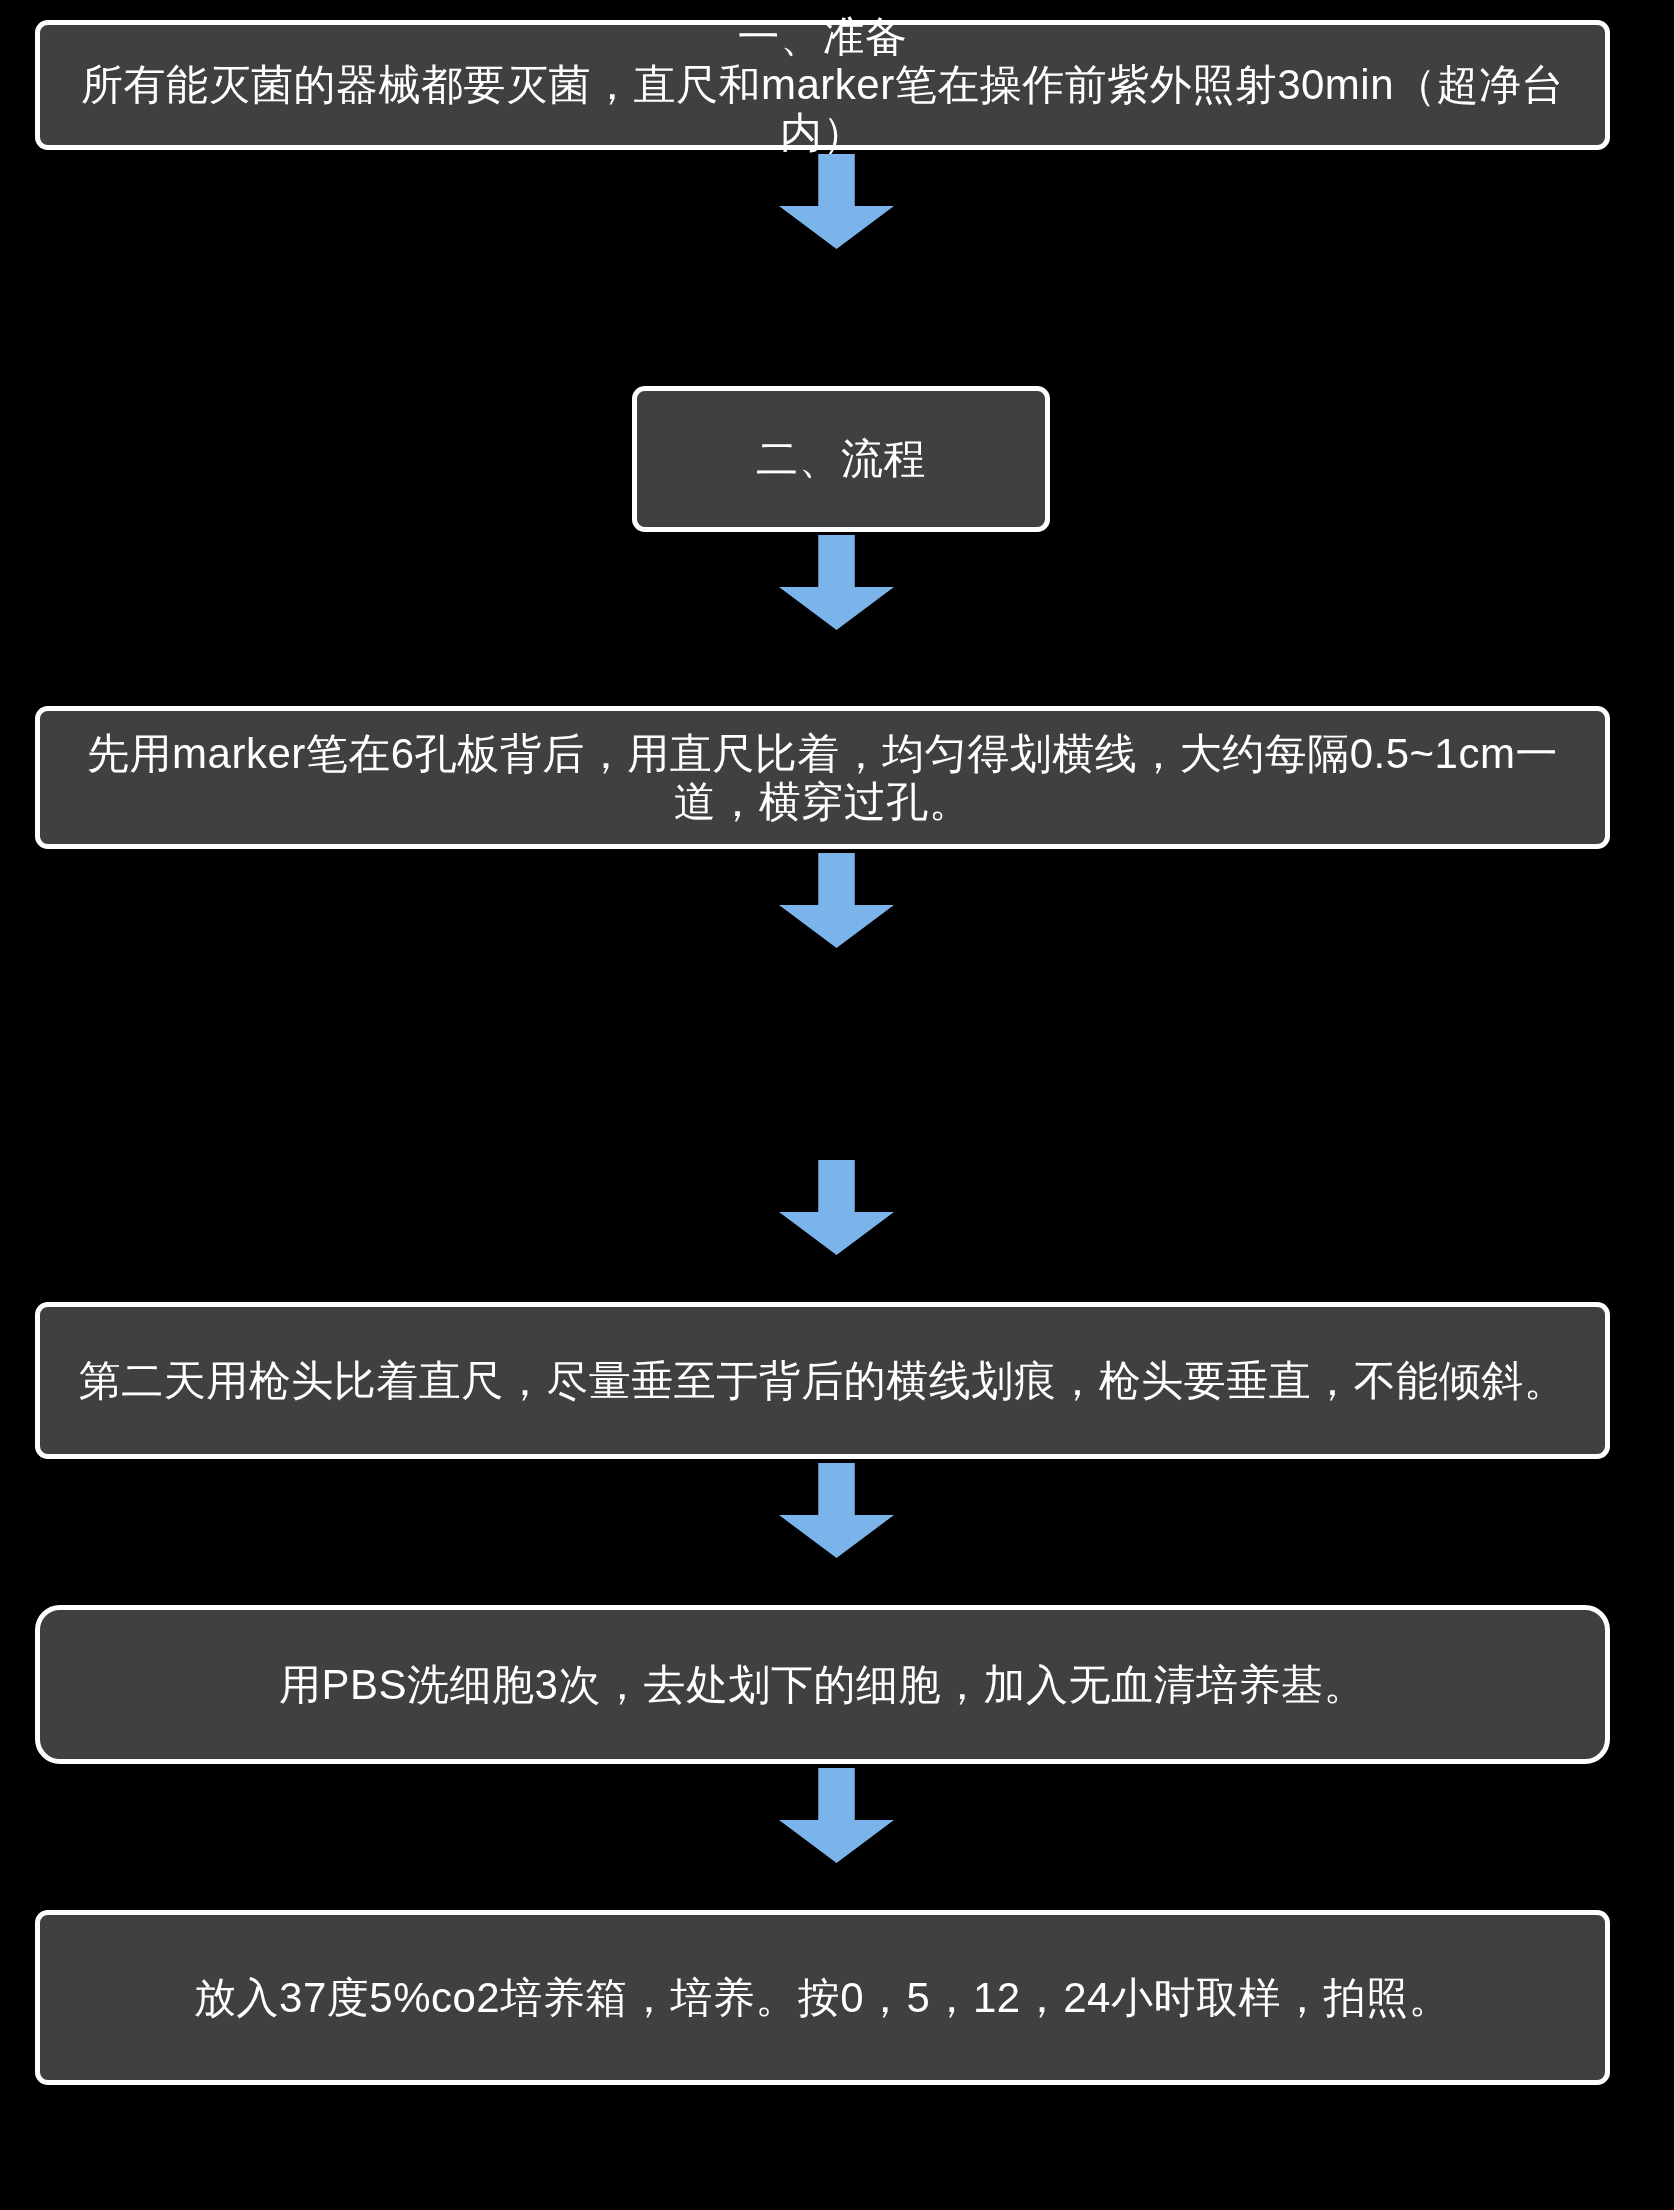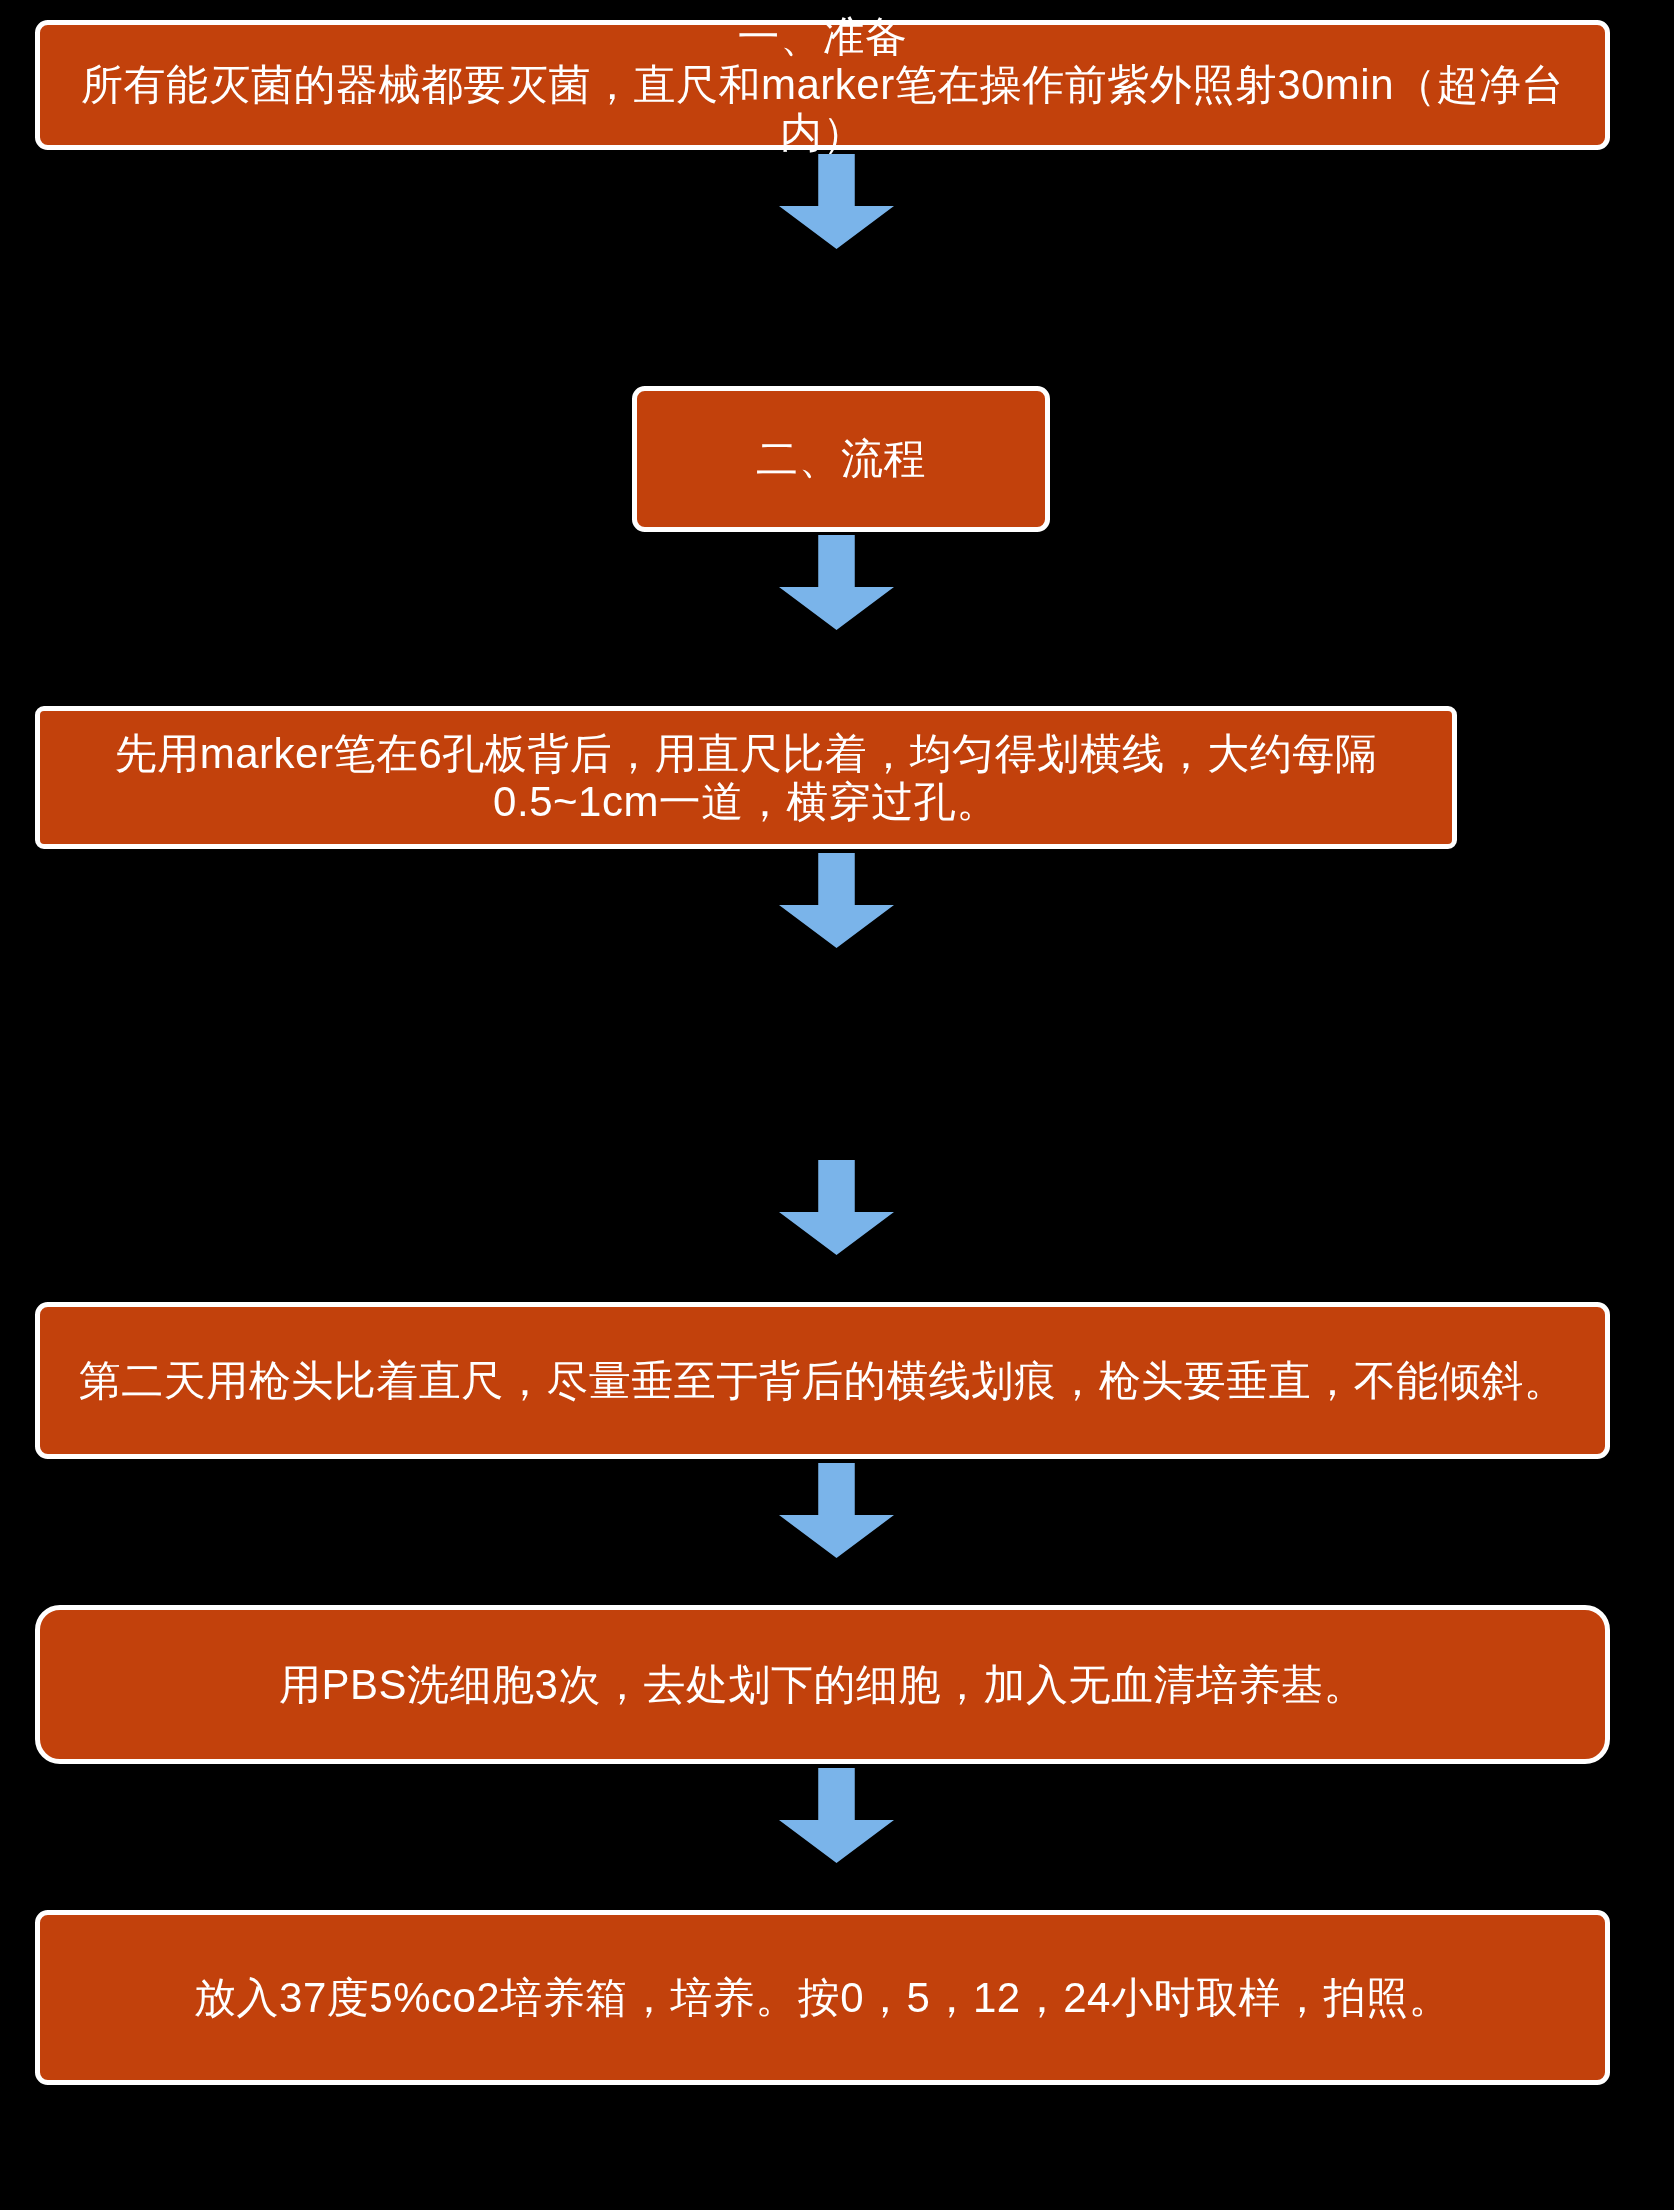--- a/index.html
+++ b/index.html
@@ -19,21 +19,21 @@
     position: relative;
     width: 1675px;
     height: 2210px;
     background: #000000;
   }
 
   
   .node {
     position: absolute;
     box-sizing: border-box;
-    background: #c2410c;
+    background: #404040;
     border: 5.5px solid #ffffff;
     border-radius: 12.8px;
     color: #ffffff;
     display: flex;
     align-items: center;
     justify-content: center;
     text-align: center;
     font-size: 42px;
     line-height: 48px;
     font-weight: 400;
@@ -44,21 +44,21 @@
 
   .node-text {
     display: block;
     width: 100%;
     white-space: pre-line;
   }
 
   
   .n1 { left: 35px;  top: 20px;   width: 1575px; height: 130px; }
   .n2 { left: 632px; top: 386px;  width: 418px;  height: 146px; align-items: center; }
-  .n3 { left: 35px;  top: 706px;  width: 1422px; height: 143px; border-radius: 9px; }
+  .n3 { left: 35px;  top: 706px;  width: 1575px; height: 143px; }
   .n4 { left: 35px;  top: 998px; width: 1575px; height: 159px; }
   .n5 { left: 35px;  top: 1302px; width: 1575px; height: 157px; }
   .n6 { left: 35px;  top: 1605px; width: 1575px; height: 159px; border-radius: 25px; }
   .n7 { left: 35px;  top: 1910px; width: 1575px; height: 175px; }
 
   
   .arrow {
     position: absolute;
     display: block;
   }

